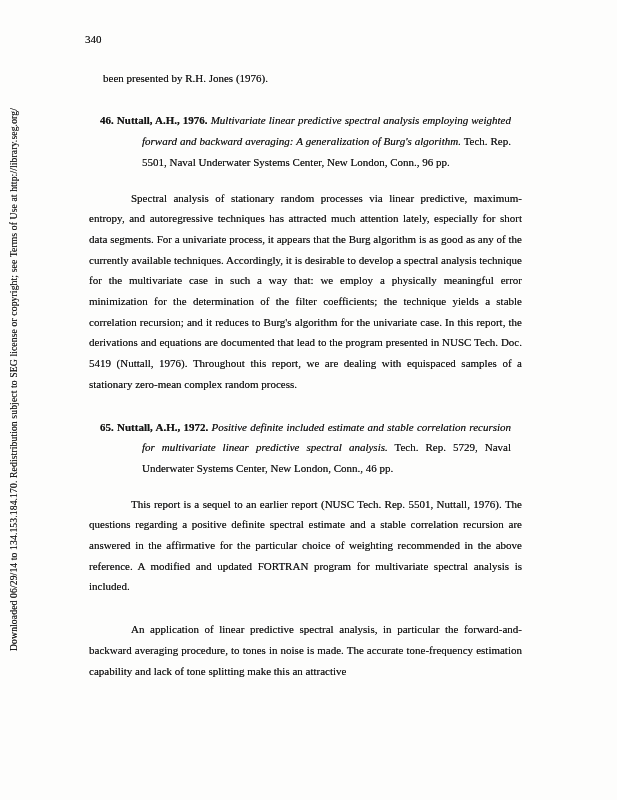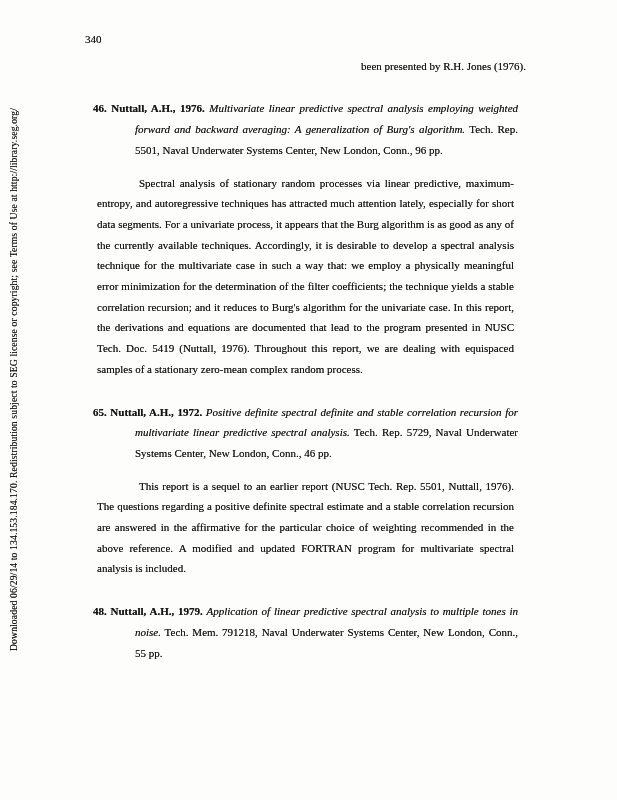--- a/index.html
+++ b/index.html
@@ -37,40 +37,40 @@
     width: 441px;
     font-size: 11px;
     line-height: 20.7px;
     text-align: justify;
   }
   .page-number {
     margin: 0 0 6px 0;
     text-align: left;
   }
   .intro-line {
-    margin: 0;
-    text-align: right;
+    margin: 18px;
+    text-align: left;
   }
   .reference {
     margin-top: 22px;
   }
   .ref-citation {
-    margin: 8px;
+    margin: 15px;
     padding-left: 42px;
     text-indent: -42px;
     text-align: justify;
   }
   .ref-num, .ref-authors {
     font-weight: 700;
   }
   .ref-title {
     font-style: italic;
   }
   .ref-abstract {
-    margin: 12px;
+    margin: 4px;
     text-indent: 42px;
     text-align: justify;
   }
 </style>
 </head>
 <body>
 
 <div class="page">
 
   <div class="sidebar-text">Downloaded 06/29/14 to 134.153.184.170. Redistribution subject to SEG license or copyright; see Terms of Use at http://library.seg.org/</div>
@@ -86,27 +86,24 @@
     <p class="ref-citation"><span class="ref-num">46.</span>
       <b class="ref-authors">Nuttall, A.H., 1976.</b>
       <i class="ref-title">Multivariate linear predictive spectral analysis employing weighted forward and backward averaging: A generalization of Burg's algorithm.</i>
       <span class="ref-source">Tech. Rep. 5501, Naval Underwater Systems Center, New London, Conn., 96 pp.</span></p>
     <p class="ref-abstract">Spectral analysis of stationary random processes via linear predictive, maximum-entropy, and autoregressive techniques has attracted much attention lately, especially for short data segments. For a univariate process, it appears that the Burg algorithm is as good as any of the currently available techniques. Accordingly, it is desirable to develop a spectral analysis technique for the multivariate case in such a way that: we employ a physically meaningful error minimization for the determination of the filter coefficients; the technique yields a stable correlation recursion; and it reduces to Burg's algorithm for the univariate case. In this report, the derivations and equations are documented that lead to the program presented in NUSC Tech. Doc. 5419 (Nuttall, 1976). Throughout this report, we are dealing with equispaced samples of a stationary zero-mean complex random process.</p>
   </div>
 
   <div class="reference">
     <p class="ref-citation"><span class="ref-num">65.</span>
       <b class="ref-authors">Nuttall, A.H., 1972.</b>
-      <i class="ref-title">Positive definite spectral definite and stable correlation recursion for multivariate linear predictive spectral analysis.</i>
+      <i class="ref-title">Positive definite included estimate and stable correlation recursion for multivariate linear predictive spectral analysis.</i>
       <span class="ref-source">Tech. Rep. 5729, Naval Underwater Systems Center, New London, Conn., 46 pp.</span></p>
     <p class="ref-abstract">This report is a sequel to an earlier report (NUSC Tech. Rep. 5501, Nuttall, 1976). The questions regarding a positive definite spectral estimate and a stable correlation recursion are answered in the affirmative for the particular choice of weighting recommended in the above reference. A modified and updated FORTRAN program for multivariate spectral analysis is included.</p>
   </div>
 
   <div class="reference">
-    <p class="ref-citation"><span class="ref-num">48.</span>
-      <b class="ref-authors">Nuttall, A.H., 1979.</b>
-      <i class="ref-title">Application of linear predictive spectral analysis to multiple tones in noise.</i>
-      <span class="ref-source">Tech. Mem. 791218, Naval Underwater Systems Center, New London, Conn., 55 pp.</span></p>
+    <p class="ref-abstract">An application of linear predictive spectral analysis, in particular the forward-and-backward averaging procedure, to tones in noise is made. The accurate tone-frequency estimation capability and lack of tone splitting make this an attractive</p>
   </div>
 </div>
 
   </div>
 </div>
 
 </body></html>

